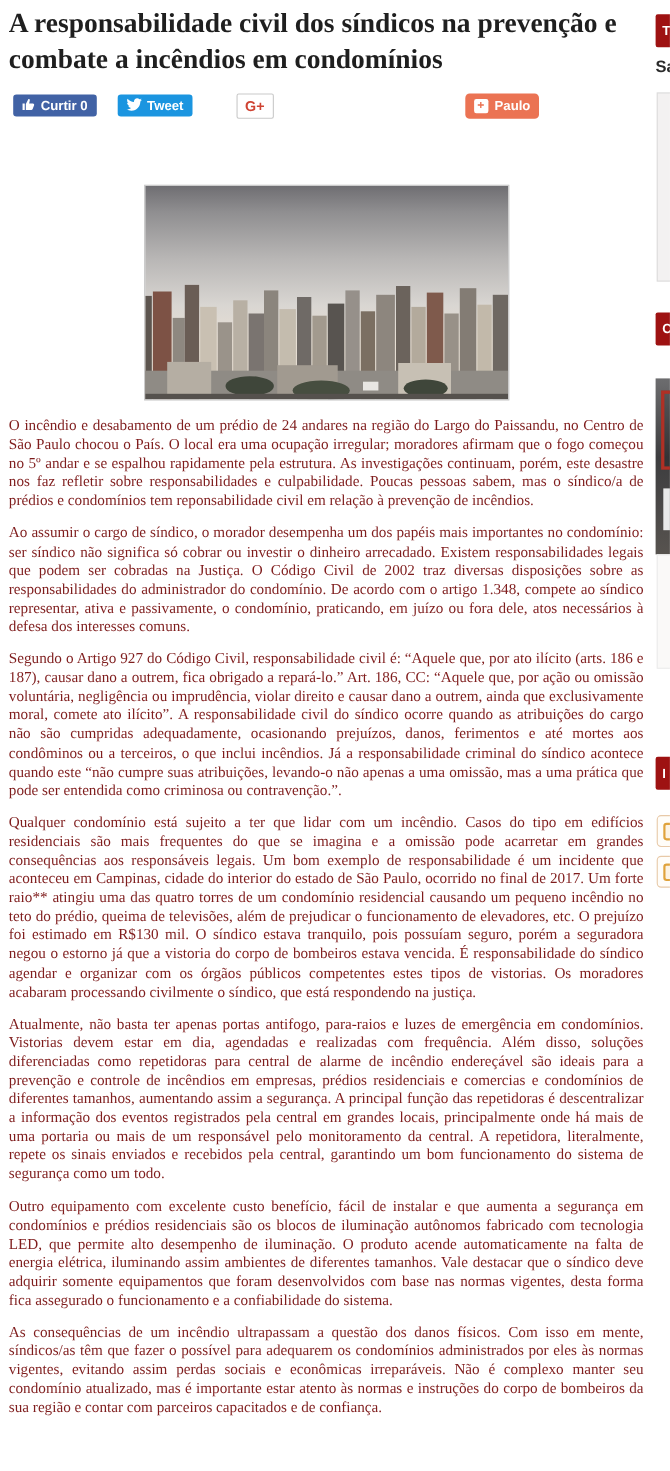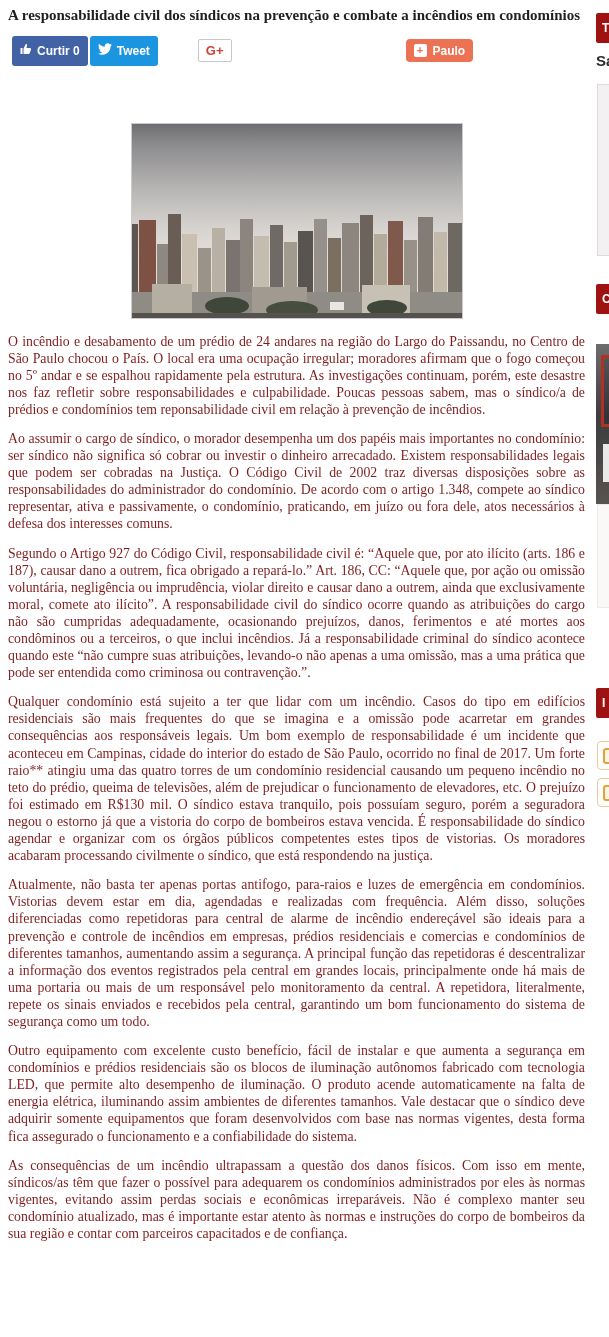--- a/index.html
+++ b/index.html
@@ -6,32 +6,32 @@
   body {
     width:609px; height:1337px; position:relative; overflow:hidden;
     background:#ffffff; font-family:"Liberation Serif", serif;
   }
 
   
   .main-col { position:absolute; left:8px; top:0; width:577px; }
 
   h1.title {
     margin:6px 0 0 0; font-family:"Liberation Serif", serif;
-    font-weight:bold; font-size:15px; line-height:1.3; color:#1f1f1f;
+    font-weight:bold; font-size:25px; line-height:1.3; color:#1f1f1f;
   }
 
   .share-bar { display:flex; align-items:center; margin-top:13px; height:24px; }
   .btn {
     display:inline-flex; align-items:center; justify-content:center;
-    height:30px; border:none; border-radius:3px; color:#fff;
+    height:20px; border:none; border-radius:3px; color:#fff;
     font-family:"Liberation Sans", sans-serif; font-size:12px; font-weight:bold;
     padding:0 8px; cursor:pointer; white-space:nowrap;
   }
   .btn-fb { background:#4162a5; gap:5px; margin-left:4px; }
-  .btn-tw { background:#1b95e0; gap:5px; margin-left:2px; }
+  .btn-tw { background:#1b95e0; gap:5px; margin-left:19px; }
   .btn-gp {
     background:#fff; border:1px solid #c9c9c9; border-radius:2px;
     color:#cf4332; height:23px; padding:0 7px; font-size:13px; margin-left:40px;
   }
   .btn-share { background:#eb7353; gap:6px; height:23px; border-radius:4px; margin-left:174px; }
   .share-plus-box {
     display:inline-flex; align-items:center; justify-content:center;
     width:13px; height:13px; background:#fff; border-radius:2px;
     color:#eb7353; font-size:11px; font-weight:bold; line-height:13px;
   }

